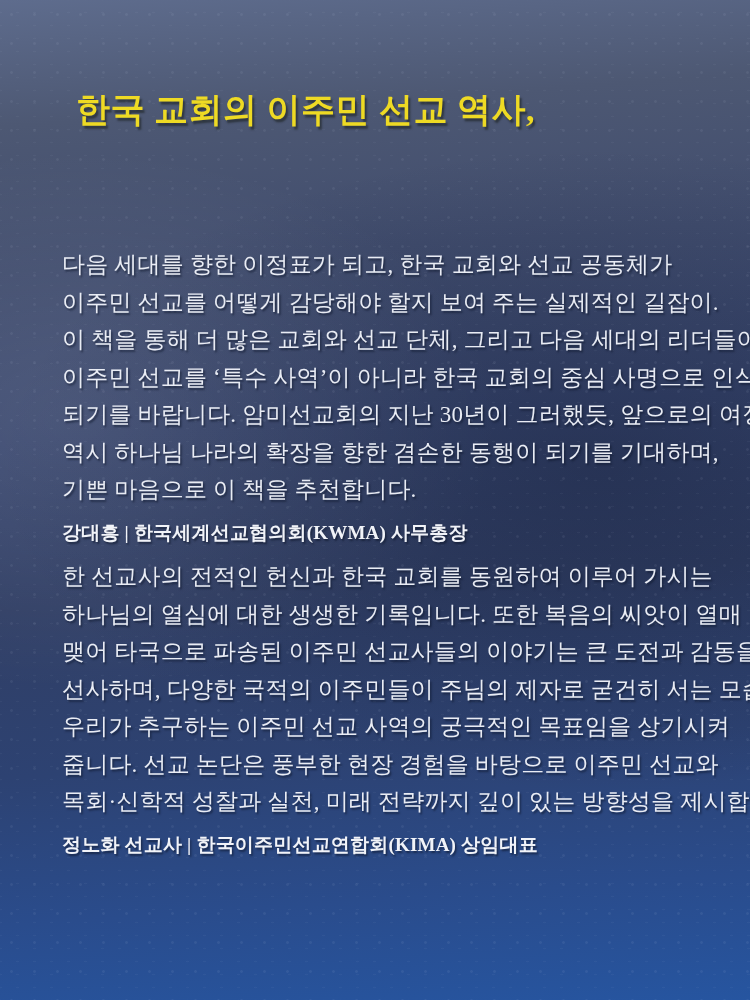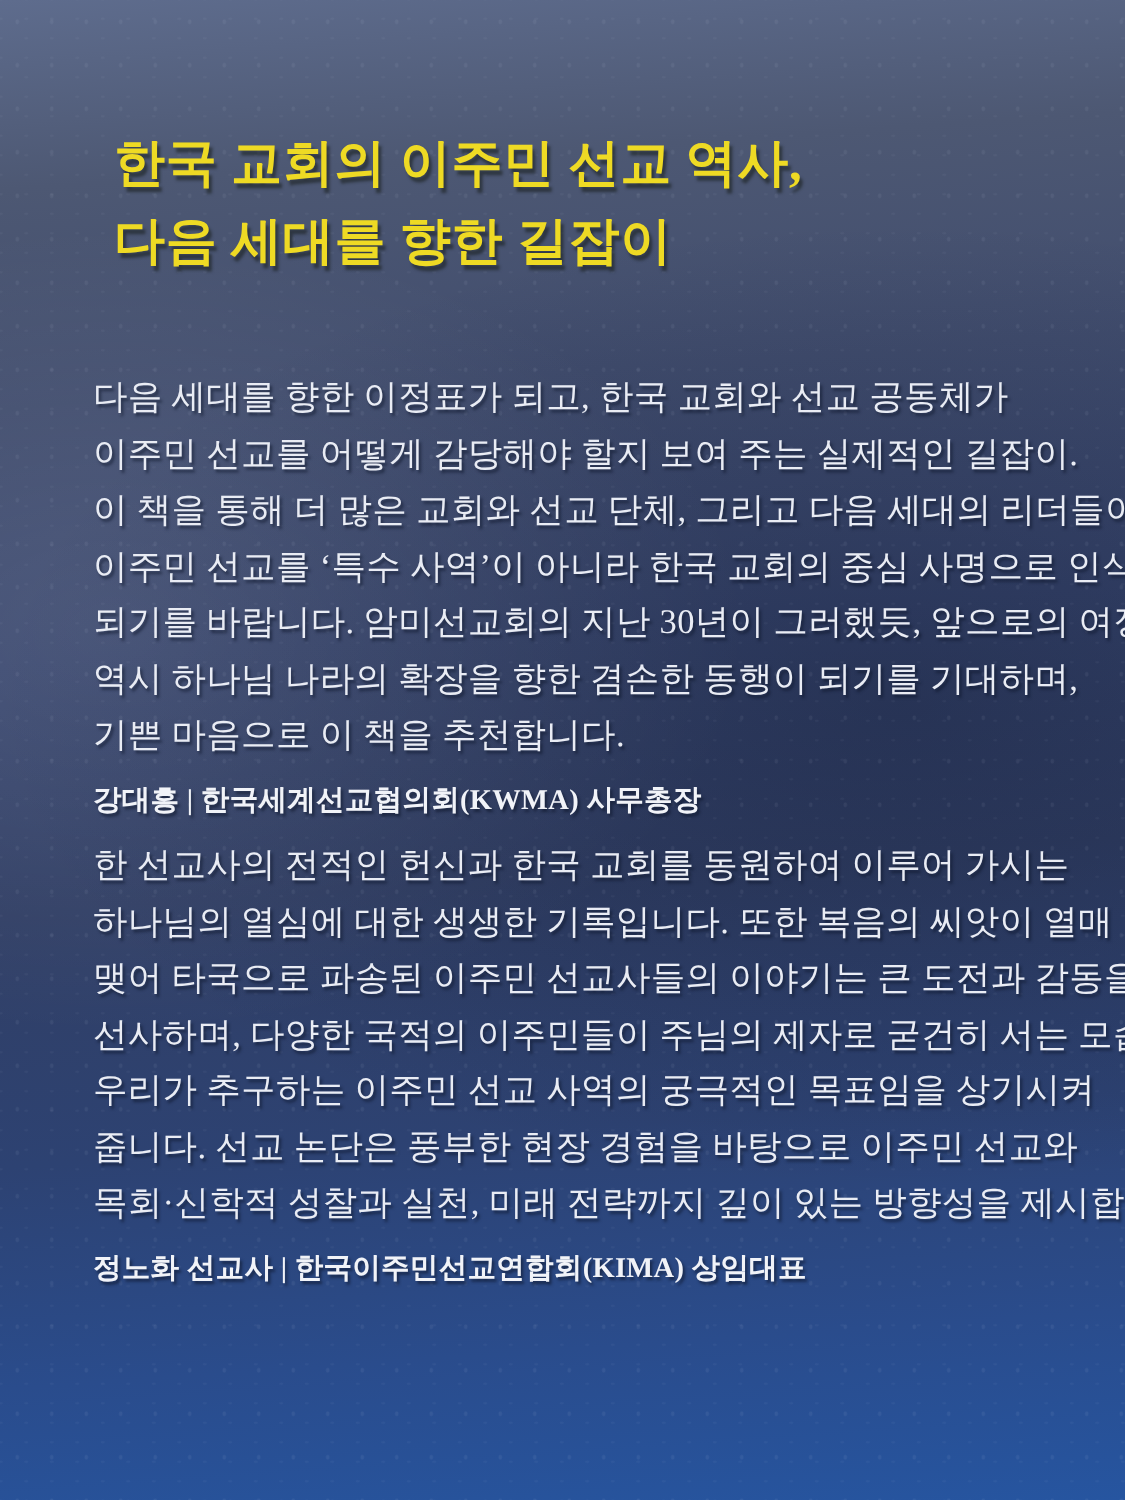--- a/index.html
+++ b/index.html
@@ -81,21 +81,20 @@
   }
 </style>
 </head>
 <body>
 
 <div class="cover">
   <div class="grain"></div>
 
   <h1 class="title">
     <span class="title-line">한국 교회의 이주민 선교 역사,</span>
-    <span class="title-line">다음 세대를 향한 길잡이</span>
   </h1>
 
   <section class="endorsement endorsement-1">
     <p class="body-text">
       <span class="line">다음 세대를 향한 이정표가 되고, 한국 교회와 선교 공동체가</span>
       <span class="line">이주민 선교를 어떻게 감당해야 할지 보여 주는 실제적인 길잡이.</span>
       <span class="line">이 책을 통해 더 많은 교회와 선교 단체, 그리고 다음 세대의 리더들이</span>
       <span class="line">이주민 선교를 ‘특수 사역’이 아니라 한국 교회의 중심 사명으로 인식하게</span>
       <span class="line">되기를 바랍니다. 암미선교회의 지난 30년이 그러했듯, 앞으로의 여정</span>
       <span class="line">역시 하나님 나라의 확장을 향한 겸손한 동행이 되기를 기대하며,</span>

